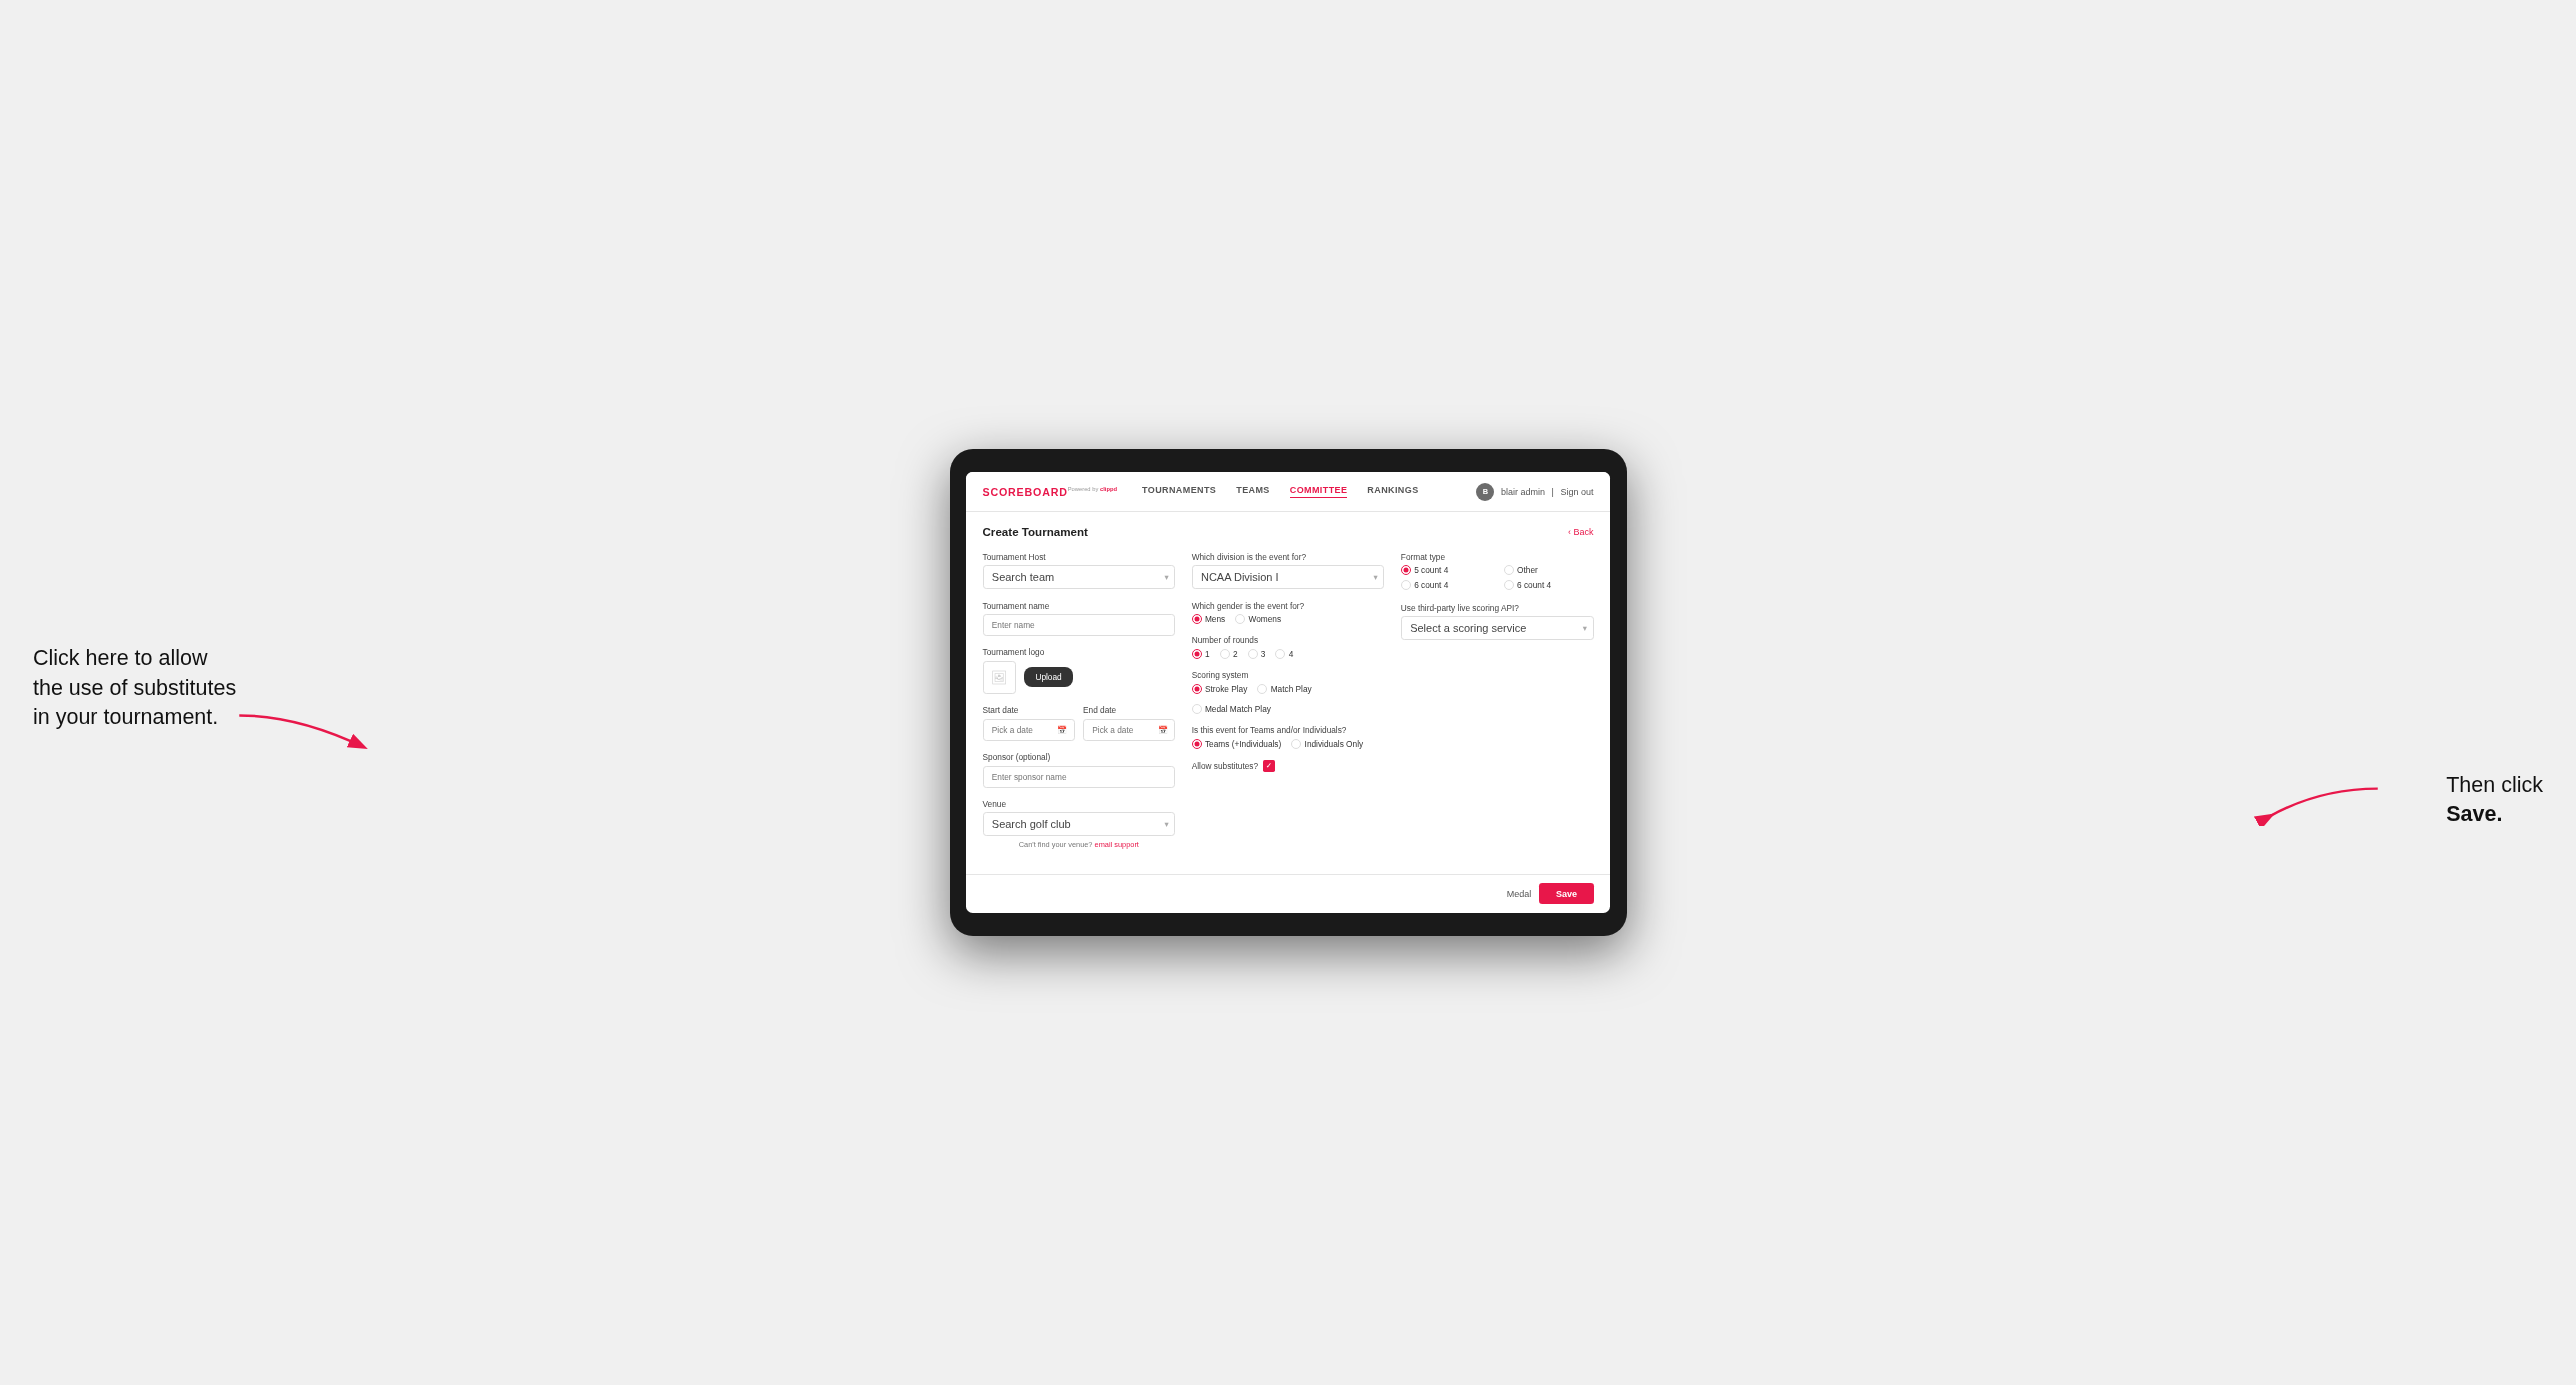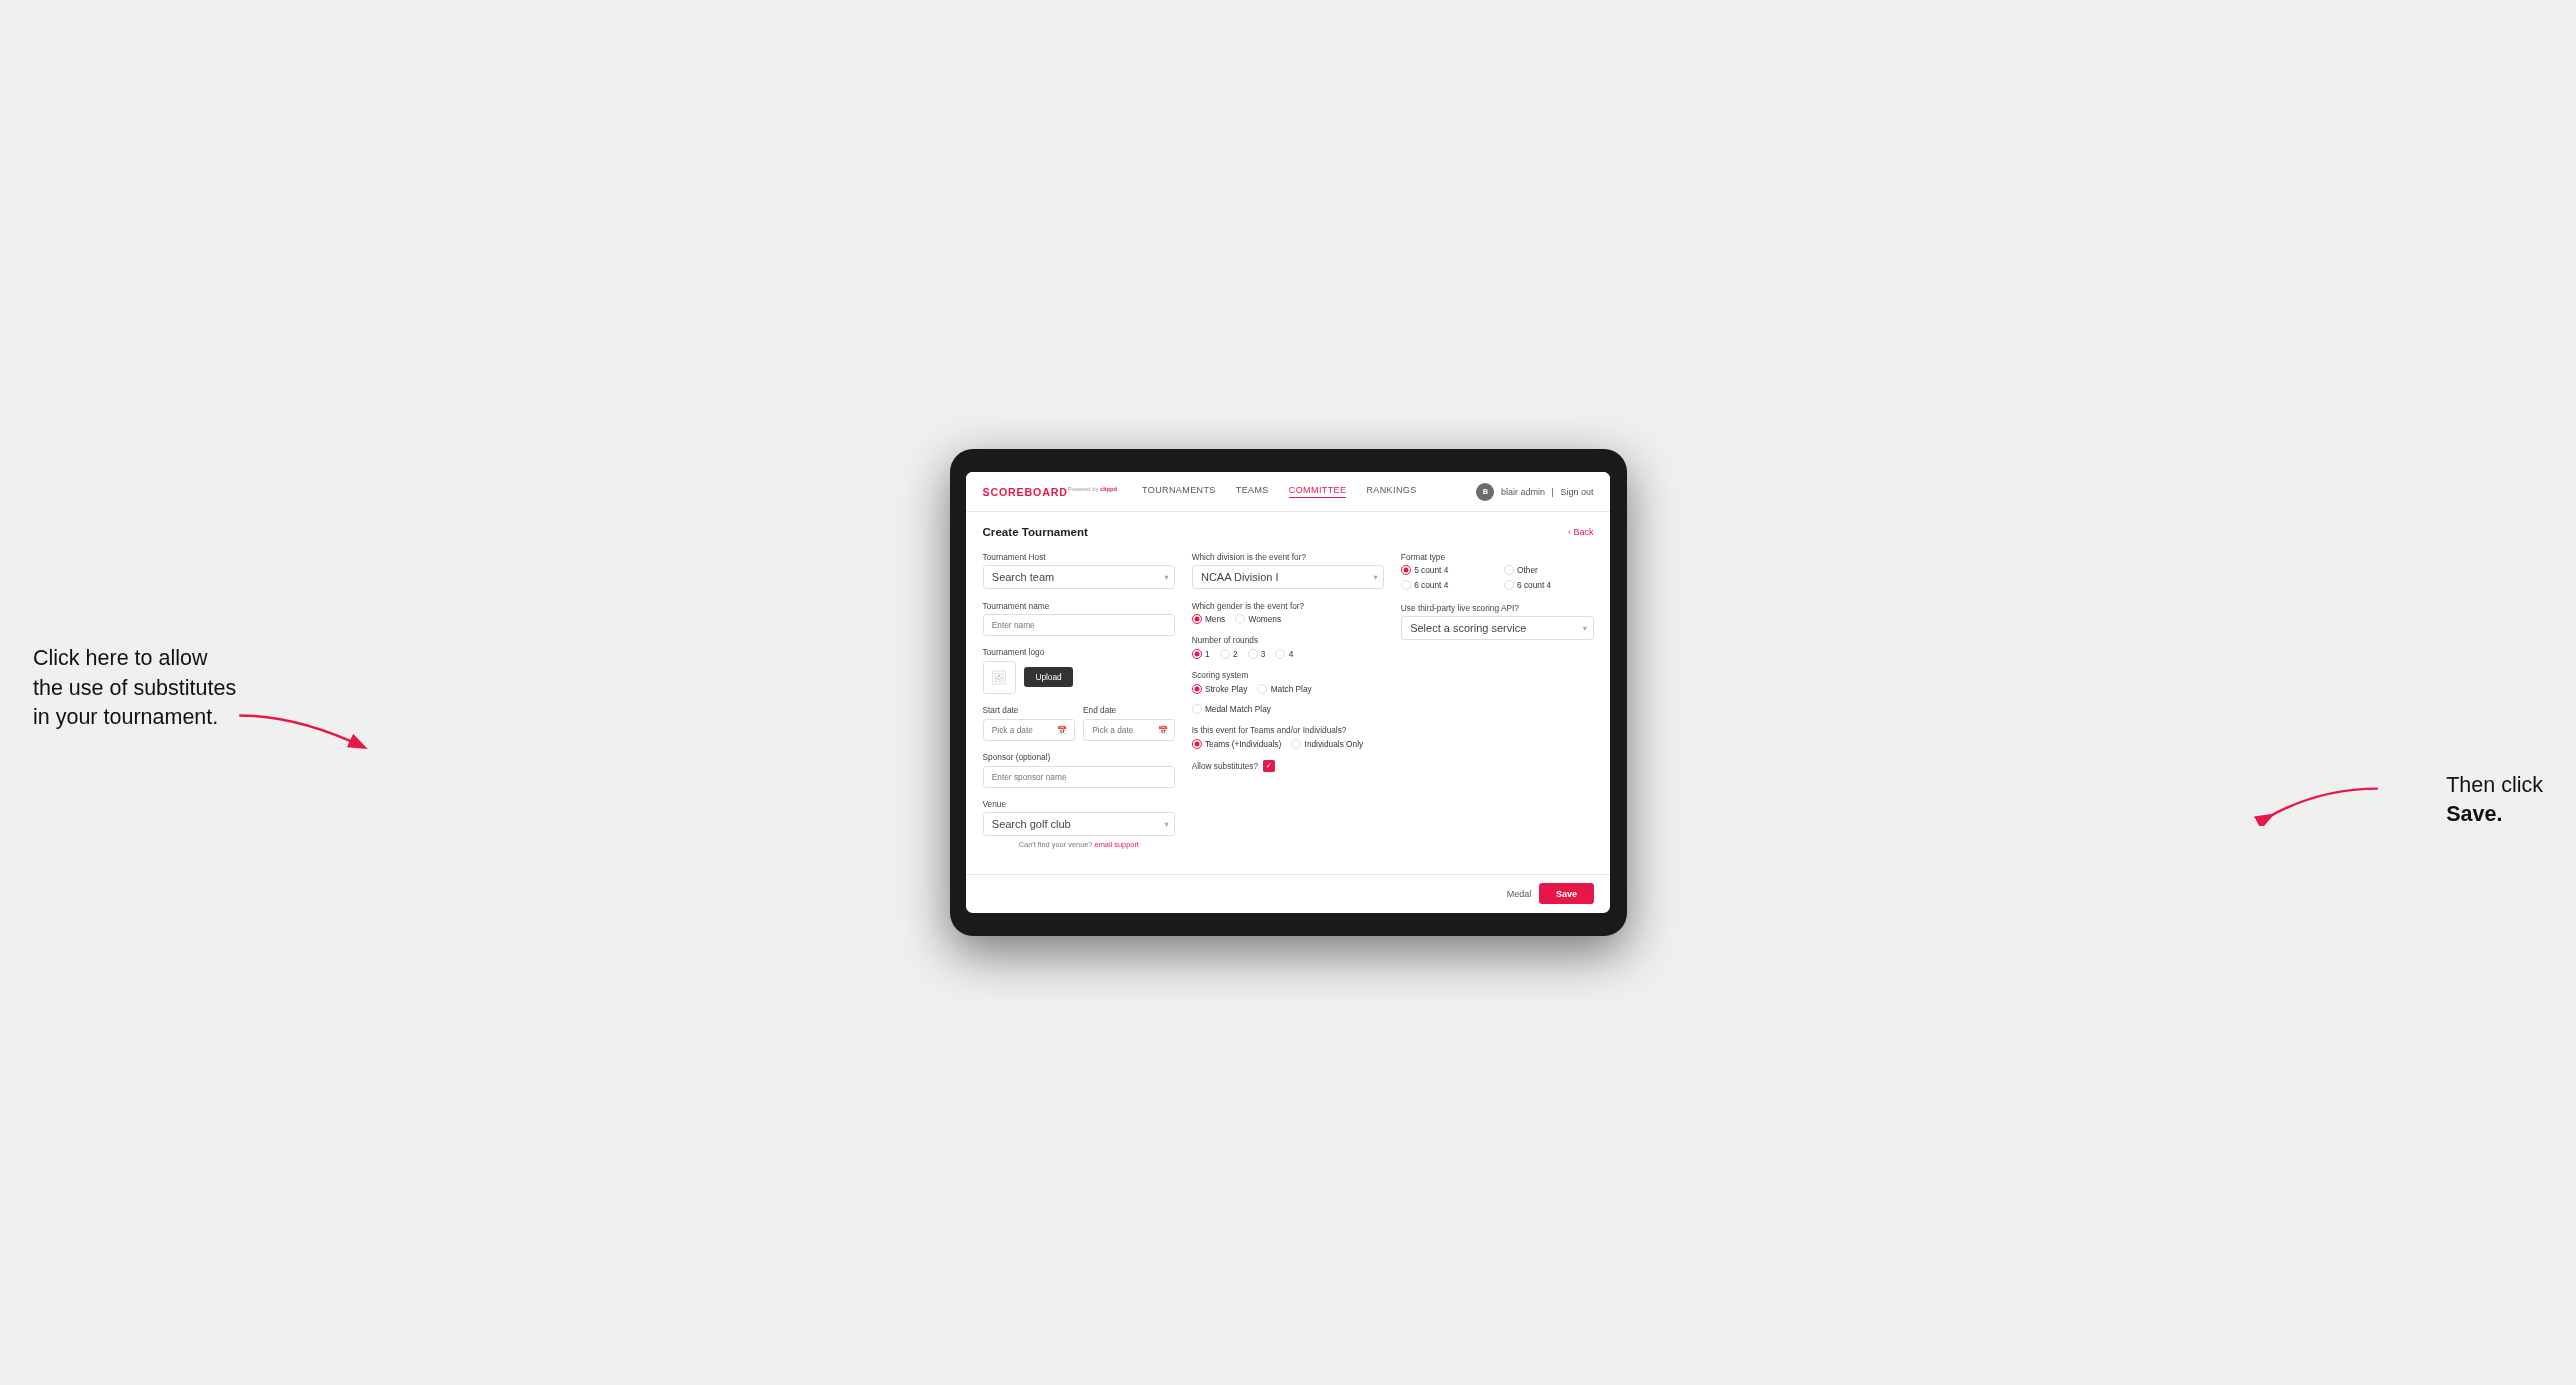--- a/index.html
+++ b/index.html
@@ -69,21 +69,21 @@
       font-weight: 600;
     }
 
     .nav-links {
       display: flex;
       gap: 20px;
       flex: 1;
     }
     .nav-link {
       font-size: 9px;
-      font-weight: 400;
+      font-weight: 700;
       letter-spacing: 0.4px;
       color: #555;
       text-decoration: none;
       padding-bottom: 1.7px;
       cursor: pointer;
     }
     .nav-link.active {
       color: #e8174a;
       border-bottom: 1.7px solid #e8174a;
     }
@@ -202,21 +202,21 @@
       display: flex;
       align-items: center;
       justify-content: center;
       color: #ccc;
       font-size: 13.2px;
     }
     .upload-btn {
       background: #333;
       color: #fff;
       border: none;
-      border-radius: 3px;
+      border-radius: 8px;
       padding: 5px 11.6px;
       font-size: 8.3px;
       cursor: pointer;
     }
 
     .date-row {
       display: flex;
       gap: 8.3px;
     }
     .date-group {

